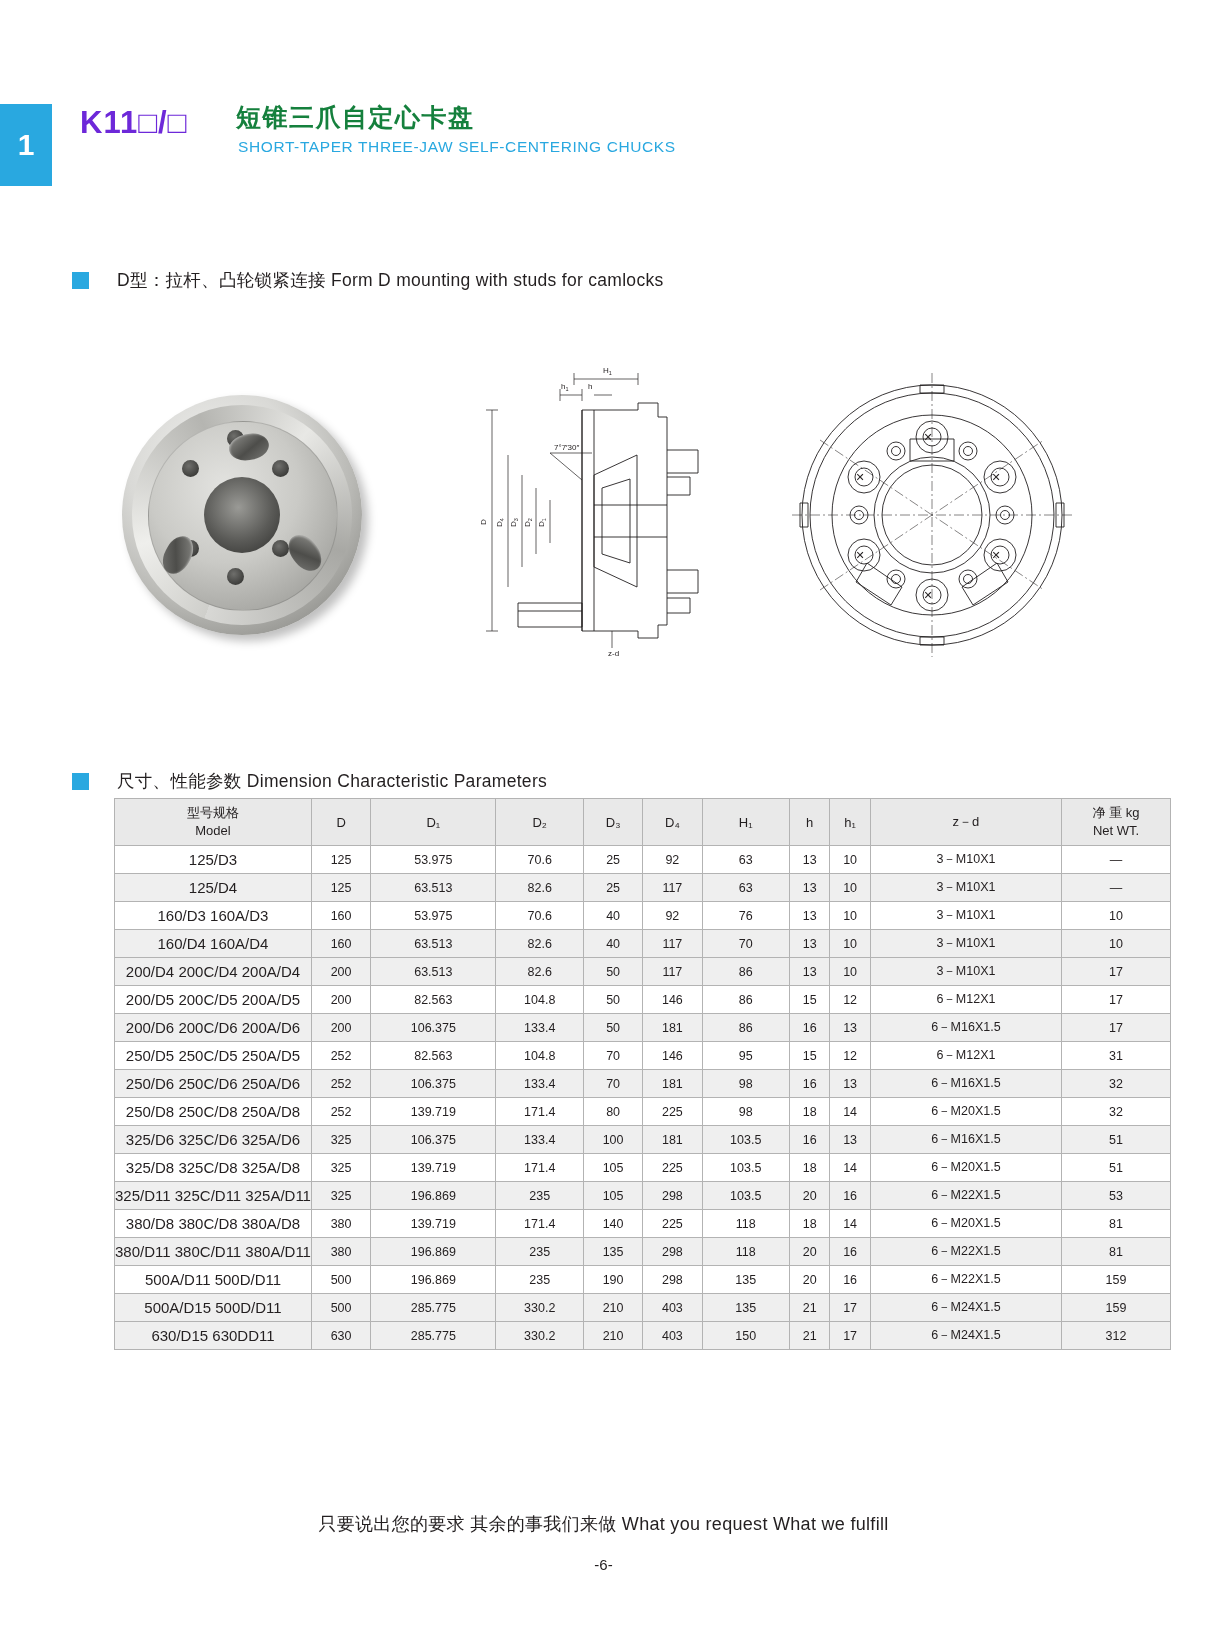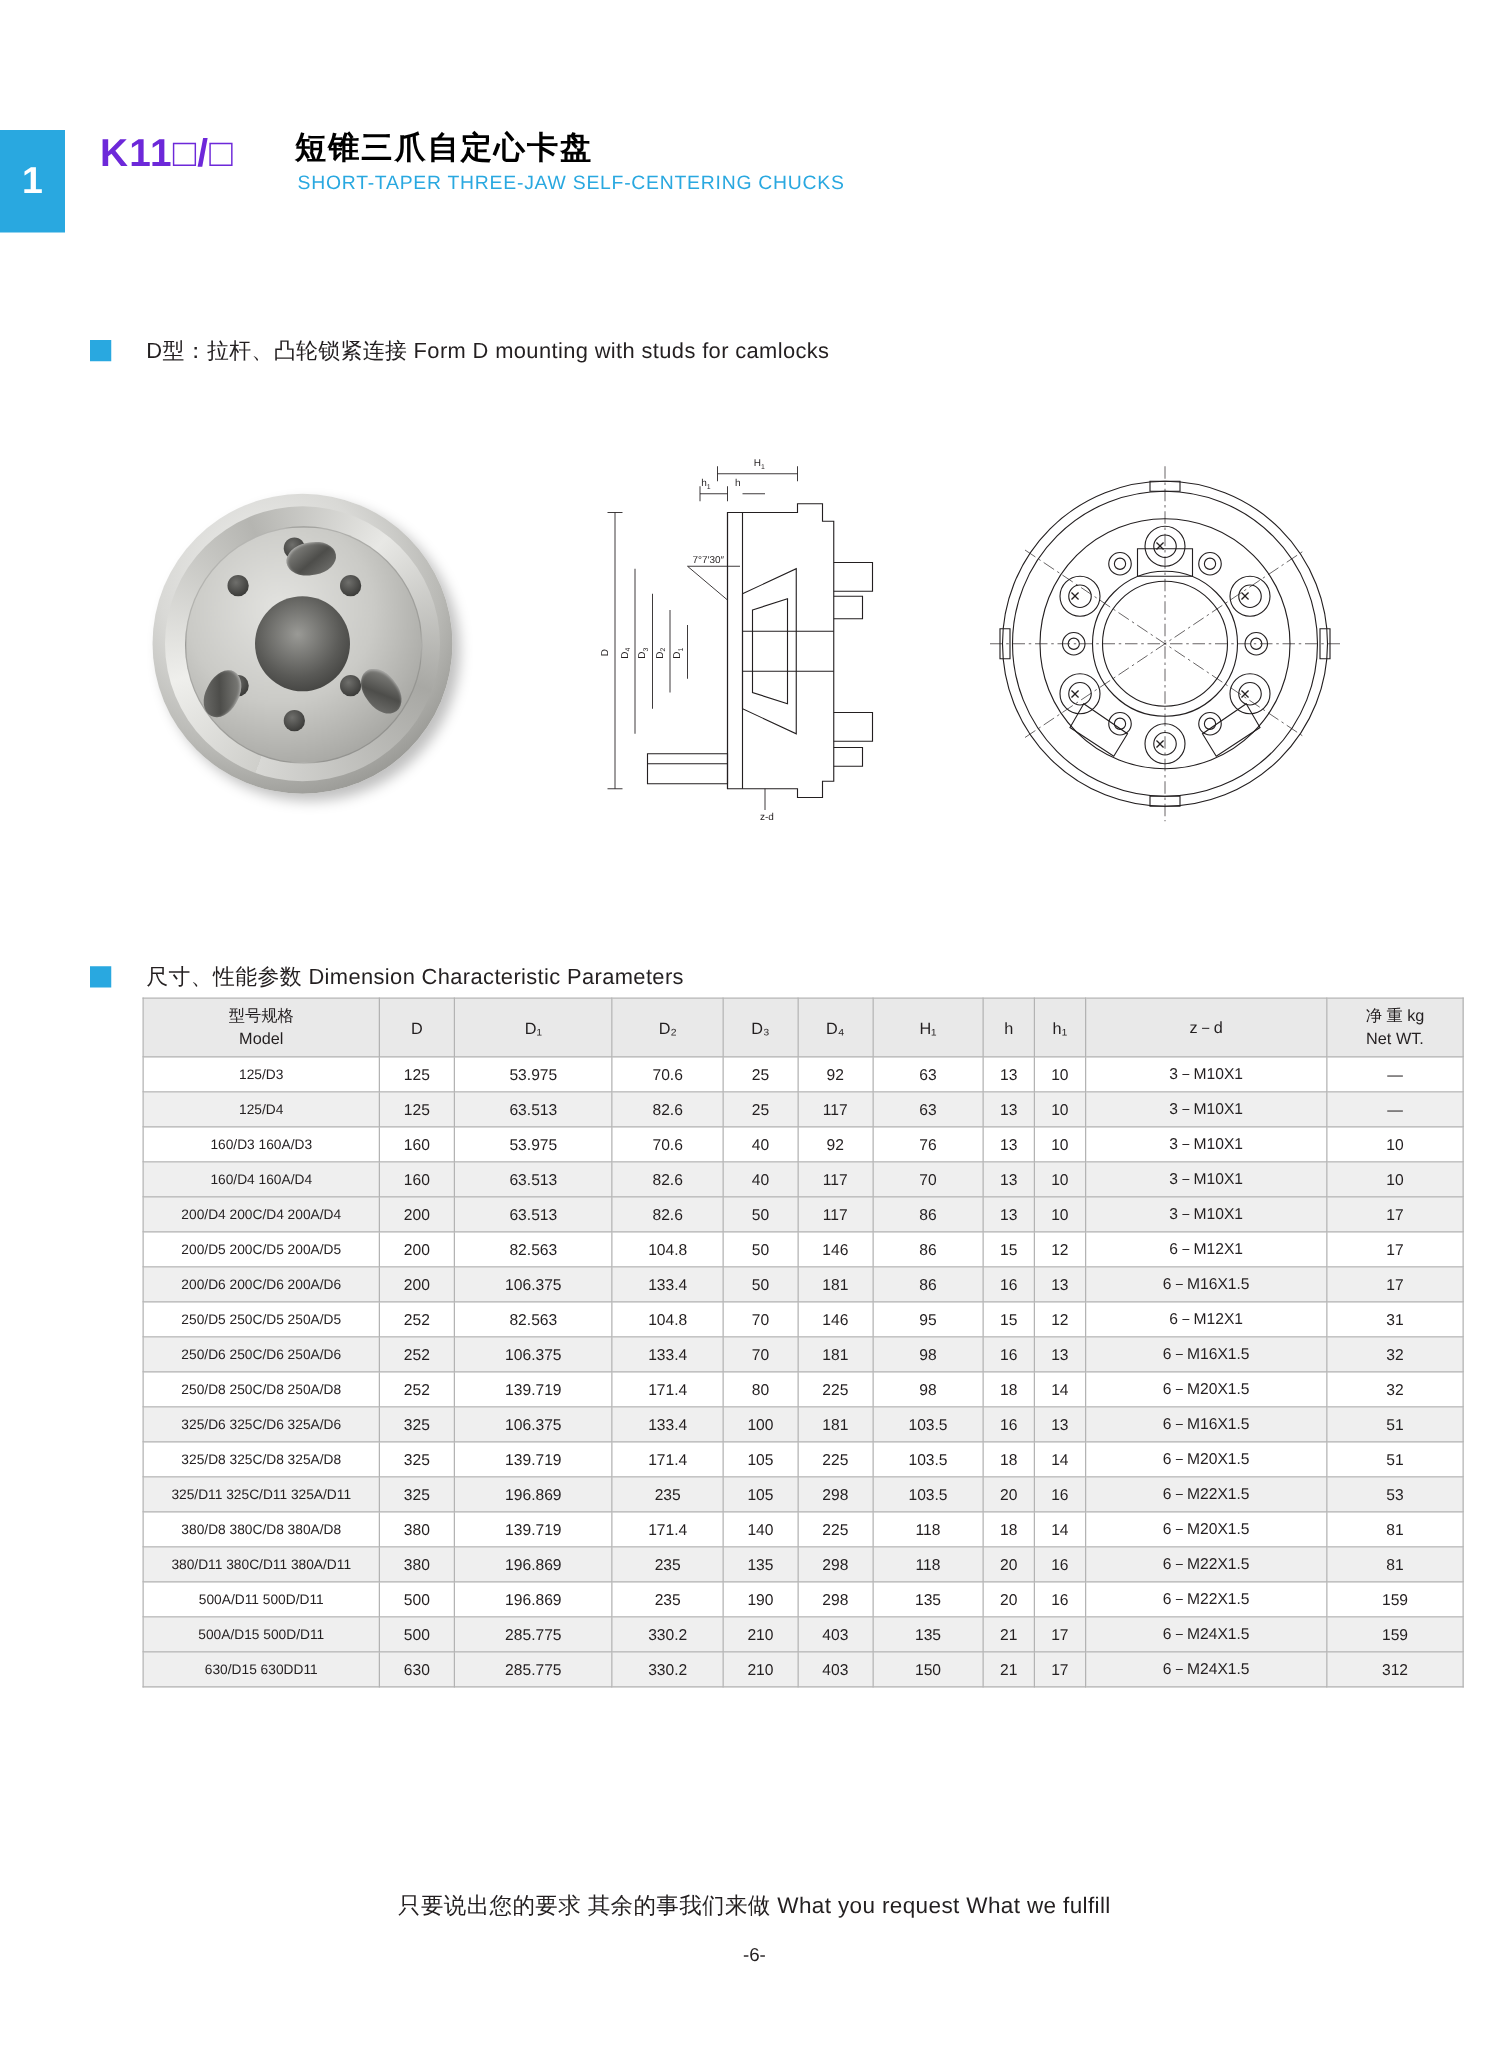--- a/index.html
+++ b/index.html
@@ -47,21 +47,21 @@
     font-weight: bold;
     color: #6d28d9;
     letter-spacing: 1px;
   }
   .hdr-cn {
     position: absolute;
     left: 156px;
     top: 6px;
     font-size: 25px;
     font-weight: bold;
-    color: #000000;
+    color: #15803d;
     letter-spacing: 1.5px;
   }
   .hdr-en {
     position: absolute;
     left: 158px;
     top: 43px;
     font-size: 15.5px;
     color: #29a8e0;
     letter-spacing: 0.6px;
   }
@@ -191,21 +191,21 @@
     white-space: nowrap;
   }
   table.params thead th {
     background: #e9e9e9;
     height: 46px;
     font-size: 13px;
   }
   table.params tbody tr.alt td { background: #efefef; }
   table.params tbody tr td { background: #ffffff; }
   .th-two { line-height: 1.35; }
-  .col-model { width: 188px; font-size: 11px; }
+  .col-model { width: 188px; font-size: 15px; }
   .col-net   { width: 108px; }
 
   
   .footer {
     position: absolute;
     left: 0;
     top: 1512px;
     width: 1207px;
     text-align: center;
   }

